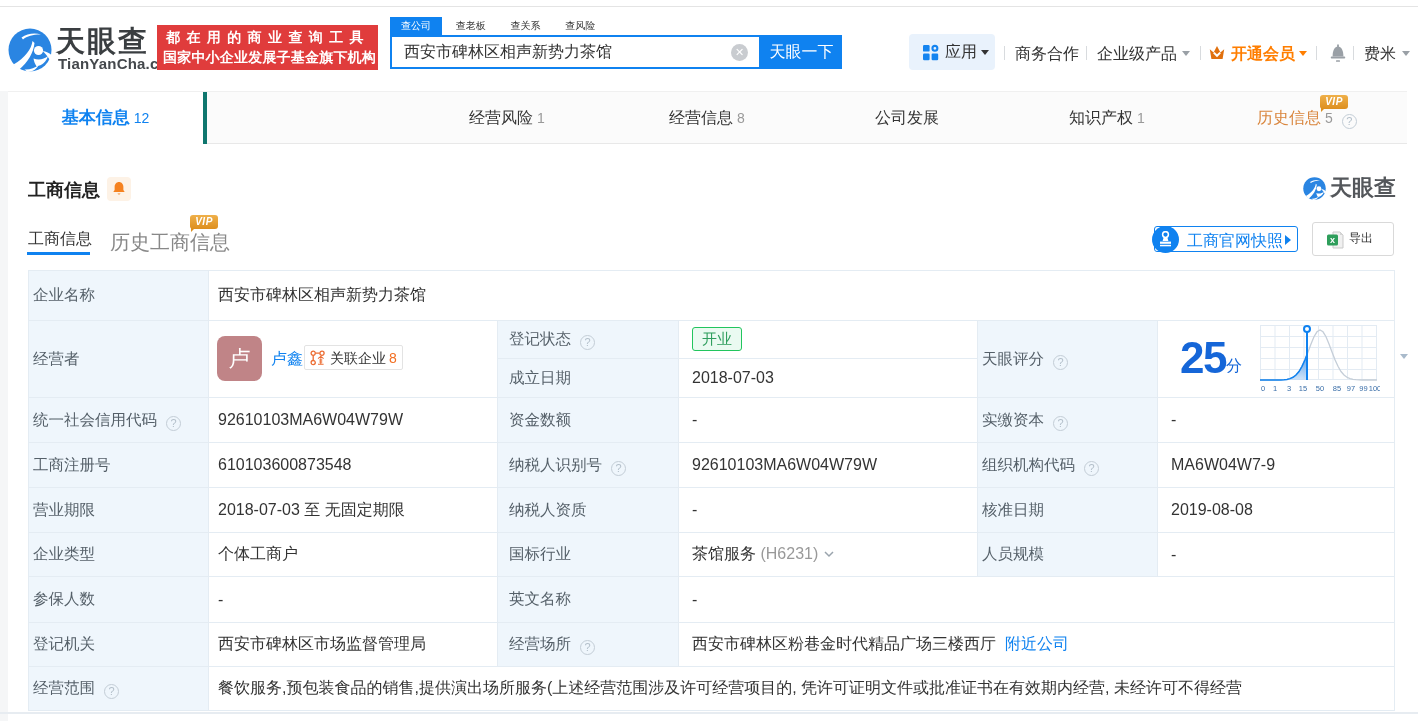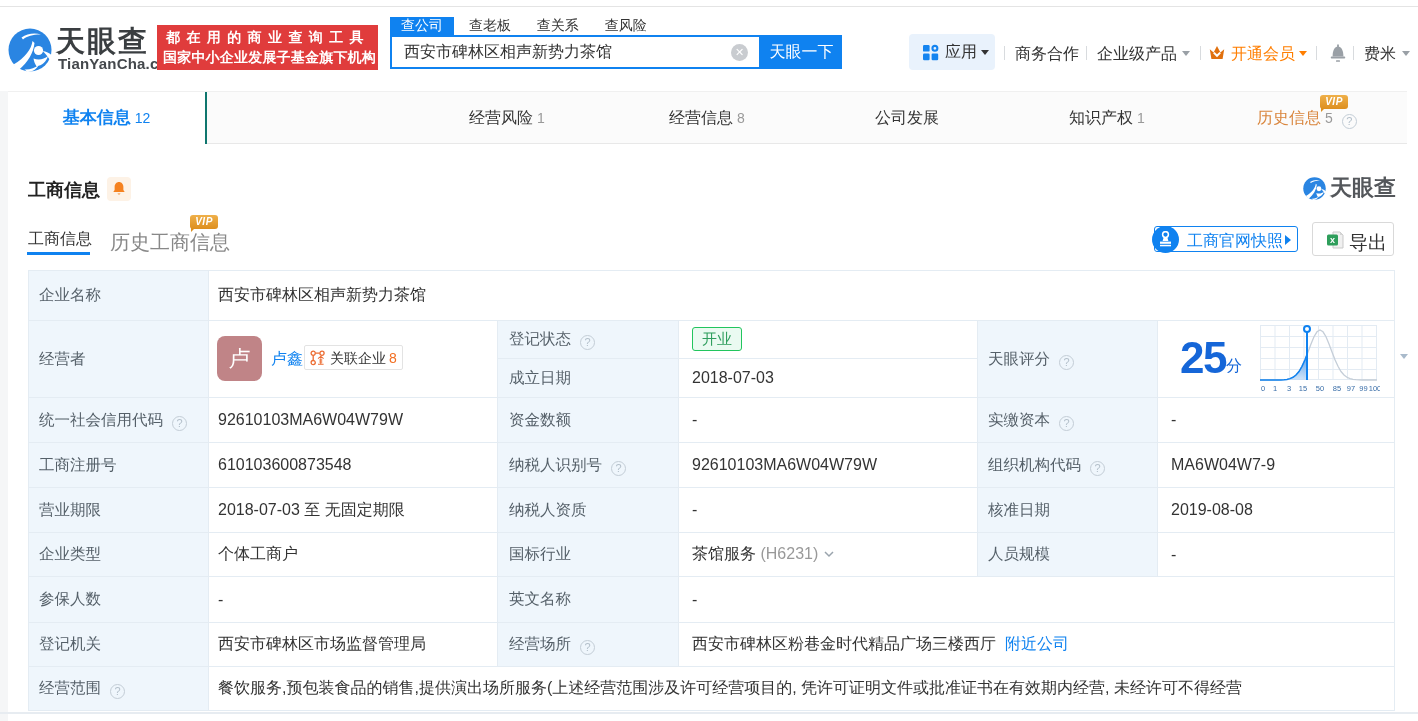--- a/index.html
+++ b/index.html
@@ -10,43 +10,43 @@
 
 #topline { left:0; top:6px; width:1418px; height:1px; background:#e4e4e4; }
 #logo-circle { left:8px; top:28px; }
 #logo-text { left:56px; top:27px; font-size:29px; line-height:29px; font-weight:bold; color:#3a3e41; letter-spacing:2px; }
 #logo-sub { left:58px; top:58px; font-size:15px; line-height:11px; font-weight:bold; color:#44484c; letter-spacing:0.2px; }
 #redbadge { left:157px; top:25px; width:221px; height:45px; background:#e03c3c; color:#fff; font-weight:bold; padding:4px 0 0 6px; overflow:hidden; }
 #redbadge .l1 { font-size:14px; letter-spacing:6.4px; white-space:nowrap; padding-left:3px; }
 #redbadge .l2 { font-size:14px; letter-spacing:0.2px; margin-top:2px; white-space:nowrap; }
 
 
-#stabs { left:390px; top:17px; height:18px; font-size:14px; }
+#stabs { left:390px; top:17px; height:18px; font-size:10px; }
 #stabs .st { display:inline-block; vertical-align:top; height:18px; line-height:17px; padding:0 11px; color:#333; }
 #stabs .st.act { background:#0f82f0; color:#fff; }
 #searchbox { left:390px; top:35px; width:371px; height:34px; border:2px solid #0f82f0; background:#fff; line-height:30px; font-size:16px; color:#333; padding-left:12px; }
 #clearicon { left:731px; top:44px; width:17px; height:17px; border-radius:50%; background:#c9ccd0; color:#fff; font-size:11px; line-height:17px; text-align:center; }
 #searchbtn { left:761px; top:35px; width:81px; height:34px; background:#0f82f0; color:#fff; font-size:16px; text-align:center; line-height:34px; }
 
 
 #appbtn { left:909px; top:34px; width:86px; height:36px; background:#e9f2fc; border-radius:4px; }
 #appbtn .t { position:absolute; left:36px; top:8px; font-size:16px; color:#333; }
 #appbtn .car { position:absolute; left:72px; top:16px; }
 .caret-dn { width:0; height:0; border-left:4px solid transparent; border-right:4px solid transparent; border-top:5px solid #333; }
 .caret-gray { border-top-color:#9aa0a6; }
 .caret-org { border-top-color:#ff7e00; }
 .menu-t { top:44px; font-size:16px; color:#333; }
 .mdiv { top:46px; width:1px; height:14px; background:#d8dbde; }
-#vipmenu { color:#ff7e00; font-weight:normal; }
+#vipmenu { color:#ff7e00; font-weight:bold; }
 
 
 #tabbar { left:0; top:91px; width:1407px; height:53px; background:#fbfbfb; border-top:1px solid #f0f0f0; border-bottom:1px solid #e8e8e8; }
 #tabbar .tab { position:absolute; top:0; height:52px; width:200px; line-height:52px; text-align:center; font-size:16px; color:#333; }
 #tabbar .tab .cnt { font-size:14px; color:#999; margin-left:4px; }
-#tabbar .tab.act { background:#fff; border-right:2px solid #0f766e; }
+#tabbar .tab.act { background:#fff; border-right:4px solid #0f766e; }
 #tabbar .tab.act b { color:#0f82f0; font-size:17px; }
 #tabbar .tab.act .cnt { color:#0f82f0; }
 #tabbar .tab.his { color:#d9853c; }
 #leftstrip { left:0; top:91px; width:8px; height:630px; background:#f5f6f7; }
 
 
 .vipbadge { position:absolute; width:28px; height:14px; background:linear-gradient(180deg,#efb04a,#dd8f1f); border-radius:3px; color:#fff; font-size:10px; font-weight:bold; font-style:italic; text-align:center; line-height:14px; letter-spacing:0.5px; }
 .vipbadge:after { content:""; position:absolute; left:1px; bottom:-3px; width:0; height:0; border-left:4px solid #dd8f1f; border-bottom:4px solid transparent; }
 
 .qicon { display:inline-block; width:15px; height:15px; border:1px solid #c3cdd6; border-radius:50%; color:#b3bfca; font-size:11px; line-height:13px; text-align:center; vertical-align:-2px; margin-left:9px; font-weight:normal; }
@@ -57,30 +57,30 @@
 #wm { left:1303px; top:177px; }
 #wm .wmt { position:absolute; left:27px; top:-1px; font-size:22px; line-height:24px; font-weight:bold; color:#54575b; letter-spacing:0; white-space:nowrap; }
 #subtabs { left:28px; top:229px; font-size:16px; color:#333; }
 #subtab2 { left:110px; top:229px; font-size:20px; color:#888; }
 #subline { left:27px; top:252px; width:63px; height:3px; background:#0f82f0; }
 #snapbtn { left:1154px; top:226px; width:144px; height:26px; border:1px solid #0f82f0; border-radius:3px; background:#fff; }
 #snapbtn .txt { position:absolute; left:32px; top:4px; font-size:16px; color:#0f82f0; white-space:nowrap; }
 #snapbtn .arr { position:absolute; left:130px; top:8px; width:0; height:0; border-top:5px solid transparent; border-bottom:5px solid transparent; border-left:6px solid #0f82f0; }
 #stampcirc { left:1152px; top:226px; width:27px; height:27px; border-radius:50%; background:#0f82f0; }
 #expbtn { left:1312px; top:222px; width:82px; height:34px; border:1px solid #d9d9d9; border-radius:3px; background:#fff; }
-#expbtn .txt { position:absolute; left:36px; top:7px; font-size:19px; color:#333; }
+#expbtn .txt { position:absolute; left:36px; top:7px; font-size:12px; color:#333; }
 
 
 #tbl { position:absolute; left:28px; top:270px; width:1366px; border-collapse:collapse; table-layout:fixed; }
 #tbl td { border:1px solid #e4ecf3; font-size:16px; color:#333; padding:0 10px 0 13px; height:45px; }
 #tbl tr.r2a td { height:38px; }
 #tbl tr.r2b td { height:39px; }
 #tbl tr.r6 td, #tbl tr.r8 td, #tbl tr.r9 td { height:44px; }
 #tbl tr.r7 td { height:46px; }
-#tbl td.lbl { background:#eff6fc; color:#556069; font-size:15.5px; padding-left:10px; }
+#tbl td.lbl { background:#eff6fc; color:#556069; font-size:15.5px; padding-left:4px; }
 #tbl td.v1 { padding-left:9px; }
 #tbl td.lbl:nth-child(3), #tbl td.lbl.l2 { padding-left:11px; }
 #tbl tr.r1 td { height:50px; }
 .blue { color:#0f82f0; }
 .gray { color:#999; }
 </style>
 </head>
 <body>
 <div id="page">
   <div class="abs" id="topline"></div>

